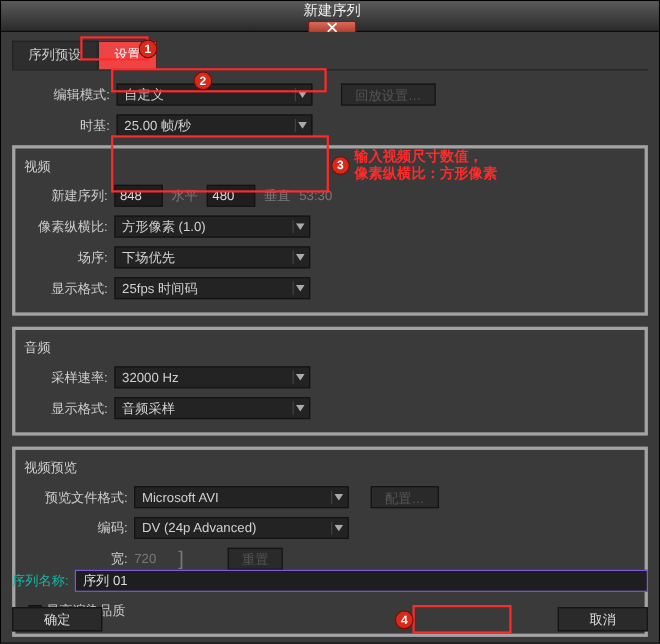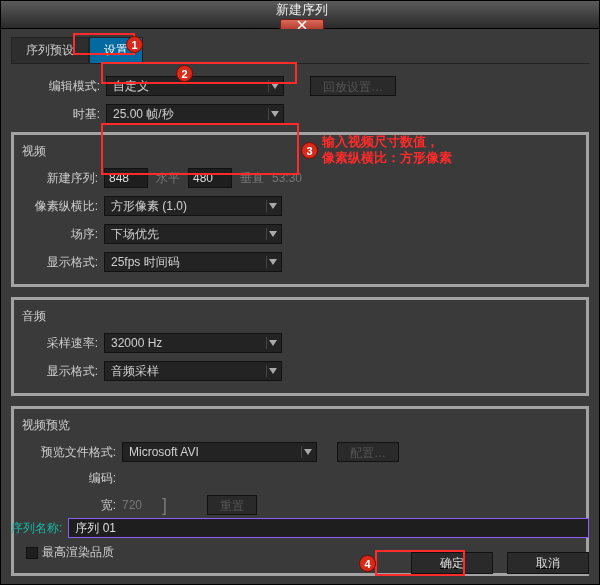--- a/index.html
+++ b/index.html
@@ -4,41 +4,41 @@
 <style>
   * { box-sizing: border-box; margin: 0; padding: 0; font-family: "Microsoft YaHei", Arial, sans-serif; }
   body { background: #1a1a1a; width: 600px; height: 585px; overflow: hidden; }
   .window { width: 600px; height: 585px; background: #3a3a3a; border: 1px solid #000; }
   .titlebar { height: 28px; background: linear-gradient(#5a5a5a,#2a2a2a); display: flex; align-items: center; justify-content: space-between; padding: 0 4px 0 8px; border-bottom: 1px solid #000; flex-direction: column; }
   .titlebar-title { color: #eee; font-size: 13px; }
   .close-btn { width: 44px; height: 18px; background: linear-gradient(#d86a5a,#b23a2a); border: 1px solid #7a1a10; border-radius: 2px; display:flex; align-items:center; justify-content:center; color:#fff; font-size:12px; }
   .content { padding: 8px 10px 3px 10px; background: #3a3a3a; height: calc(100% - 28px); position: relative; }
   .tabs { display: flex; gap: 0; border-bottom: 1px solid #222; margin-bottom: 12px; }
   .tab { padding: 4px 14px; font-size: 12px; color: #ccc; border: 1px solid #222; border-bottom: none; background: #2e2e2e; cursor: pointer; }
-  .tab.active { background: #0369a1; color: #fff; }
+  .tab.active { background: #ef4444; color: #fff; }
   .row { display: flex; align-items: center; margin-bottom: 8px; }
   .lbl { width: 95px; text-align: right; color: #ccc; font-size: 12px; padding-right: 6px; }
   .select { position: relative; height: 20px; background: #232323; border: 1px solid #111; color: #d0d0d0; font-size: 12px; padding: 2px 20px 2px 6px; display:flex; align-items:center; }
   .select .arrow { position: absolute; right: 3px; top: 3px; width: 12px; height: 12px; border-left: 1px solid #444; display:flex; align-items:center; justify-content:center; }
   .arrow svg { width: 8px; height: 6px; fill: #aaa; }
   .select-w { width: 178px; }
   .select-w2 { width: 178px; }
   .input { height: 20px; background: #1e1e1e; border: 1px solid #111; color: #ddd; font-size: 12px; padding: 2px 4px; }
   .input-sm { width: 44px; text-align: left; }
   .btn { height: 20px; background: #2a2a2a; border: 1px solid #111; color: #999; font-size: 12px; padding: 2px 12px; cursor: pointer; }
   .btn-dis { color: #555; }
   .section { border: 3px solid #a3a3a3; padding: 8px 8px 4px 8px; margin-bottom: 10px; position: relative; }
   .section-title { color: #ccc; font-size: 12px; margin-bottom: 8px; }
   .readonly { color: #787878; font-size: 12px; }
   .chk { display: flex; align-items: center; gap: 4px; color: #ccc; font-size: 12px; }
   .chkbox { width: 12px; height: 12px; background: #1e1e1e; border: 1px solid #111; }
   .footer { position: absolute; left: 10px; right: 10px; bottom: 10px; }
   .seq-row { display:flex; align-items:center; margin-top: 8px; margin-bottom: 14px; }
   .seq-input { flex:1; height:20px; background:#1e1e1e; border:1px solid #8b5cf6; color:#ddd; font-size:12px; padding:2px 6px; }
-  .bottom-btns { display:flex; justify-content:flex-end; gap:14px;text-decoration:underline; }
+  .bottom-btns { display:flex; justify-content:space-between; gap:14px; }
   .btn-main { width: 82px; height: 22px; background: #2a2a2a; border: 1px solid #111; color: #ddd; font-size: 12px; }
   .redbox { position: absolute; border: 2px solid #ff2a2a; pointer-events: none; }
   .callout { position:absolute; width:17px; height:17px; border-radius:50%; background:#d82a1a; color:#fff; font-size:11px; font-weight:bold; display:flex; align-items:center; justify-content:center; border:1px solid #7a0800; pointer-events:none; }
   .note { position:absolute; color:#ff2a2a; font-size:13px; line-height:16px; font-weight:bold; pointer-events:none; }
 </style>
 </head>
 <body>
 
 <div class="window">
   <div class="titlebar">
@@ -163,20 +163,28 @@
               <svg viewBox="0 0 8 6">
                 <path d="M0 0 L8 0 L4 6 Z"></path>
               </svg>
             </span>
         </div>
         <div style="width:20px"></div>
         <button class="btn btn-dis">配置…</button>
       </div>
       <div class="row">
         <div class="lbl" style="width:100px">编码:</div>
+        <div class="select" style="width:195px">
+          <span>DV (24p Advanced)</span>
+          <span class="arrow">
+              <svg viewBox="0 0 8 6">
+                <path d="M0 0 L8 0 L4 6 Z"></path>
+              </svg>
+            </span>
+        </div>
       </div>
       <div class="row">
         <div class="lbl" style="width:100px">宽:</div>
         <span class="readonly" style="width:30px">720</span>
         <span class="readonly" style="font-size:18px; padding:0 10px; line-height:10px;">]</span>
         <button class="btn btn-dis" style="margin-left:30px">重置</button>
       </div>
       <div class="row" style="margin-top:-4px">
         <div class="lbl" style="width:100px">高:</div>
         <span class="readonly">480</span>

